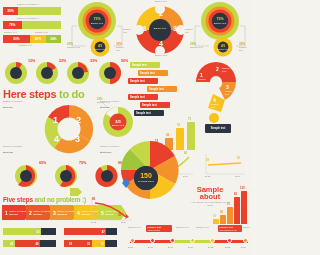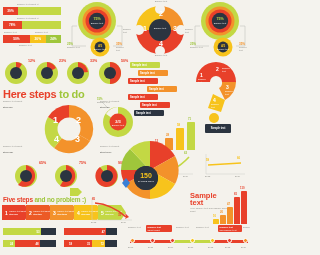--- a/index.html
+++ b/index.html
@@ -409,23 +409,23 @@
         <path d="M0 0 L-29 0 A29 29 0 0 1 -20 -21 Z" fill="#9fc63b"></path>
         <path d="M0 0 L-20 -21 A29 29 0 0 1 0 -29 Z" fill="#c3d844"></path>
         <circle cx="-4" cy="8" r="12" fill="#2b3440"></circle>
       </g>
       <circle cx="28" cy="38" r="12" fill="#2b3440"></circle>
     </svg>
     <div class="abs ctr" style="left:19px;top:32px;width:18px;font-size:7px;font-weight:bold;color:#f7c31c;">150</div>
     <div class="abs tinyw ctr" style="left:19px;top:40px;width:18px;">SAMPLE TEXT</div>
   </div>
 
-  <div class="abs" style="left:190px;top:192px;width:40px;">
+  <div class="abs" style="left:190px;top:186px;width:40px;text-align:center;">
     <div style="font-size:7.5px;font-weight:bold;color:#e8402a;line-height:.95;">Sample</div>
-    <div style="font-size:7.5px;font-weight:bold;color:#e8402a;line-height:.95;">text</div>
+    <div style="font-size:7.5px;font-weight:bold;color:#e8402a;line-height:.95;">about</div>
     <div class="tiny" style="margin-top:1px;">Here sample text and sample about chart</div>
   </div>
 
   <div class="abs" style="left:213px;top:190px;width:36px;height:34px;">
     <div class="vbar" style="left:0px;bottom:0;width:6px;height:5px;background:#f7c31c;"></div>
     <div class="vbar" style="left:7px;bottom:0;width:6px;height:9px;background:#f3922b;"></div>
     <div class="vbar" style="left:14px;bottom:0;width:6px;height:17px;background:#f3922b;"></div>
     <div class="vbar" style="left:21px;bottom:0;width:6px;height:27px;background:#e8402a;"></div>
     <div class="vbar" style="left:28px;bottom:0;width:6px;height:33px;background:#e8402a;"></div>
     <div class="vlab" style="left:0px;bottom:6px;color:#f7c31c;">10</div>

